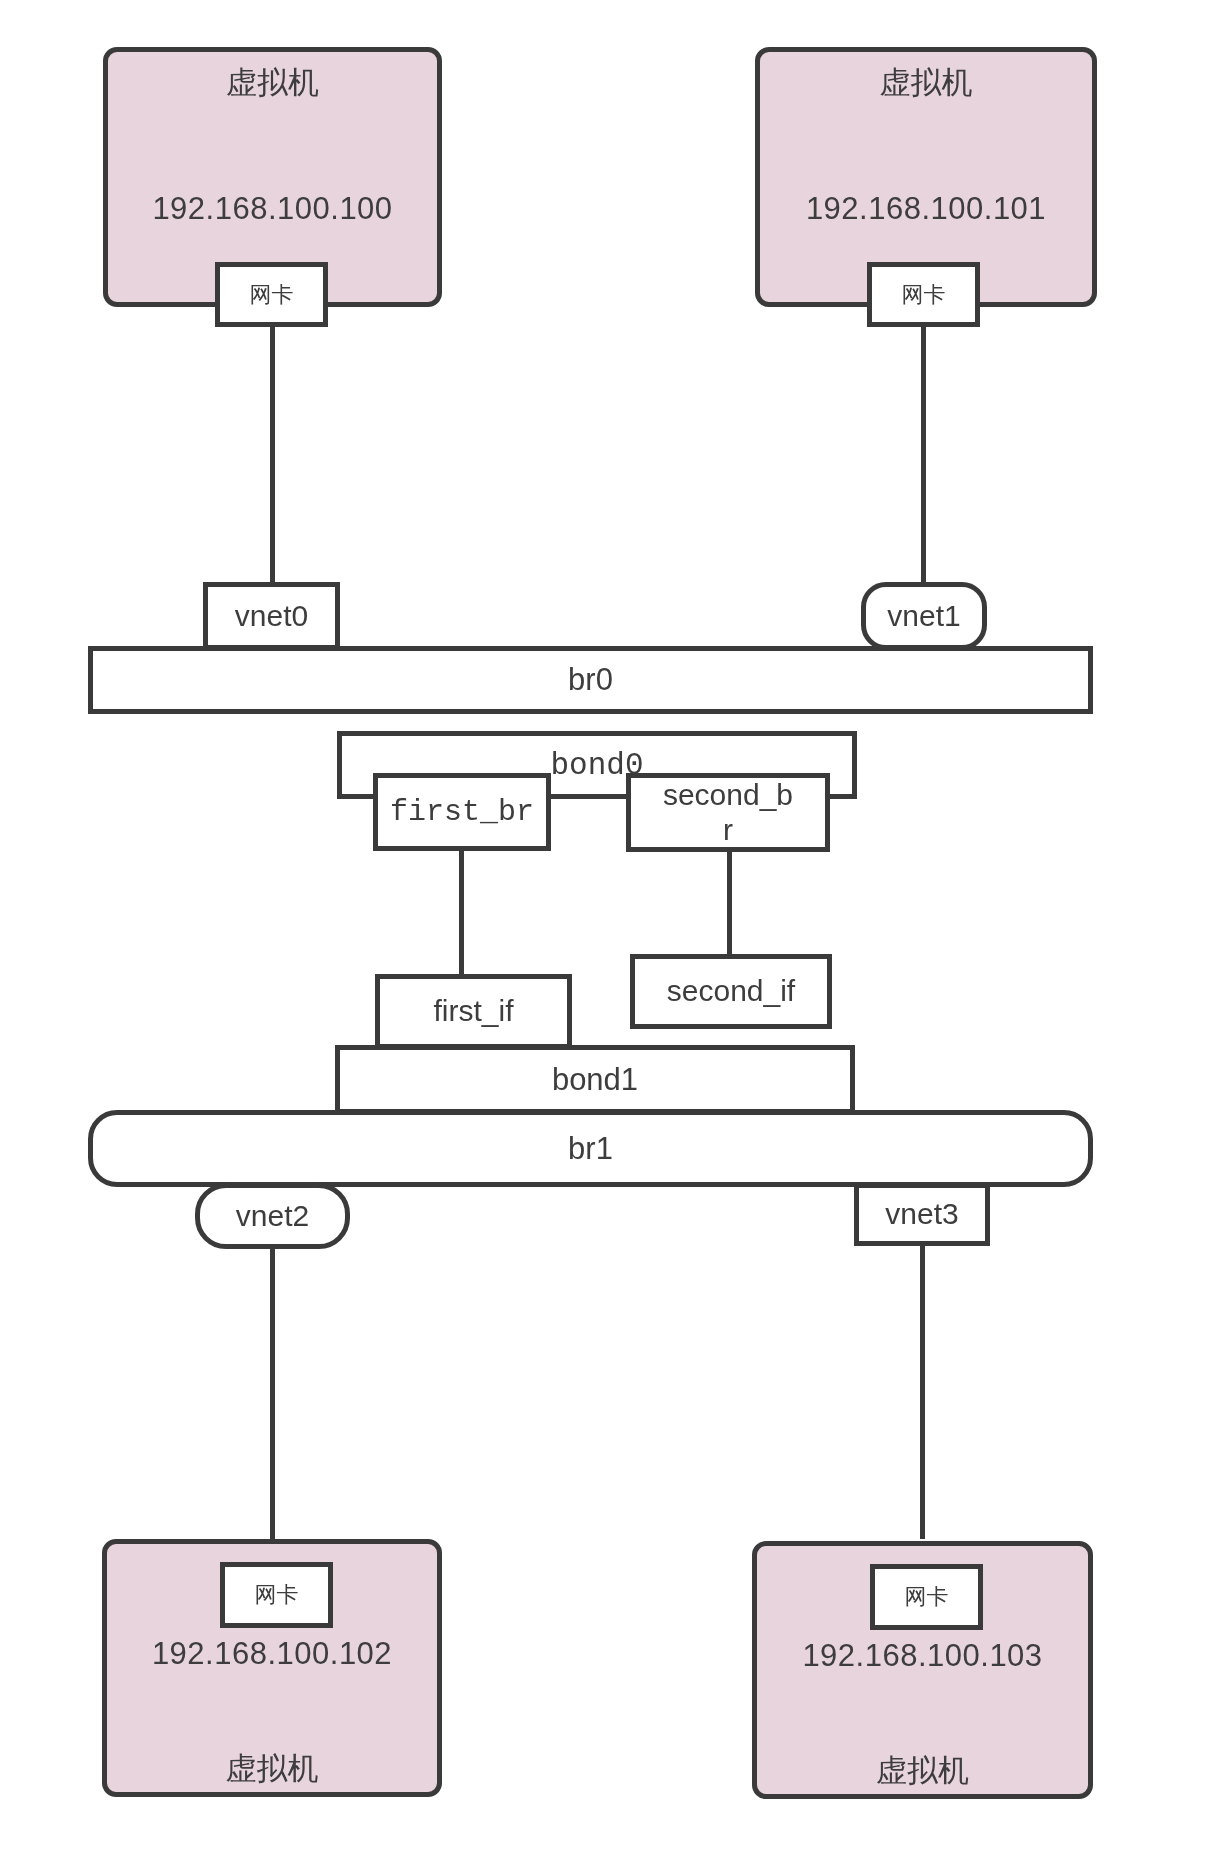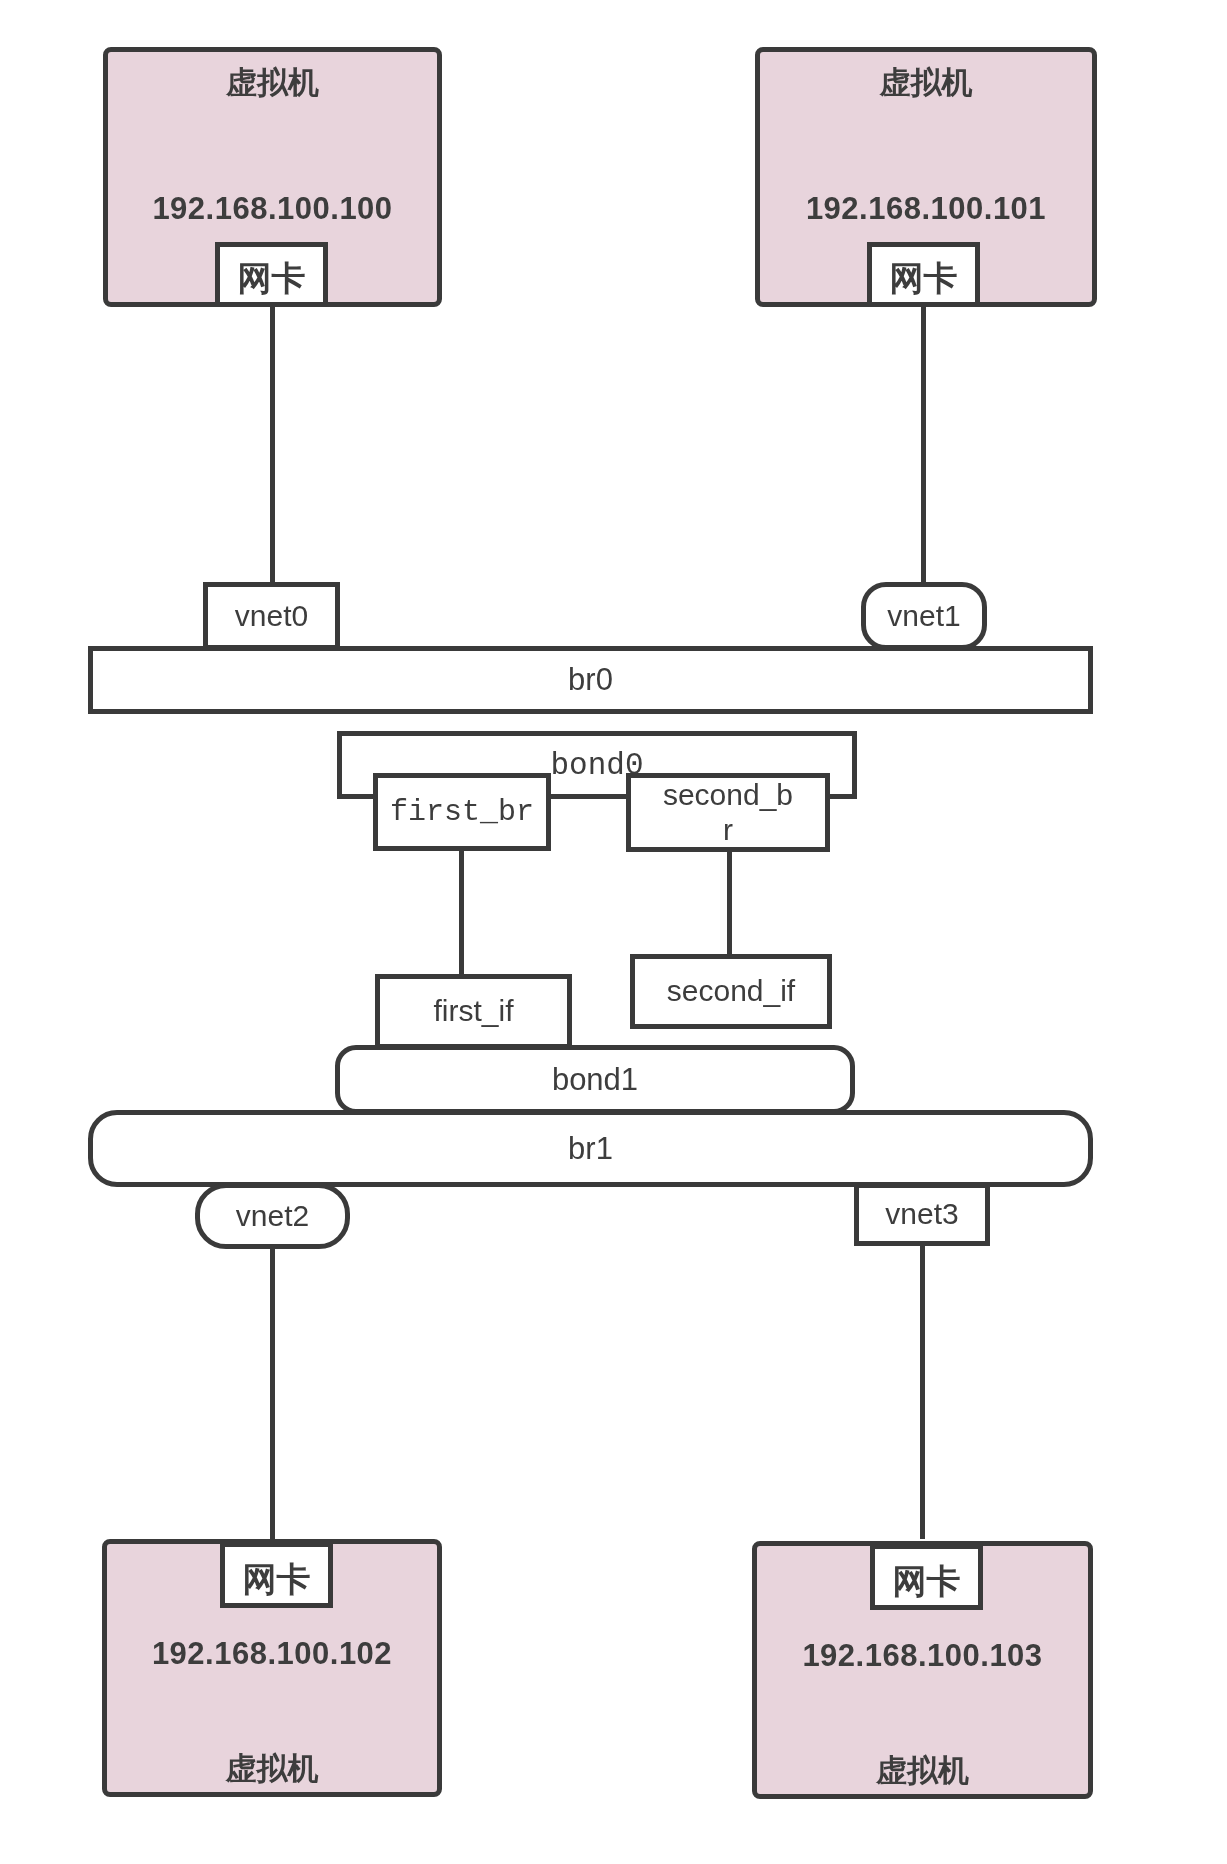--- a/index.html
+++ b/index.html
@@ -49,23 +49,22 @@
     justify-content:center;
     font-size:31px;
     z-index:2;
   }
   
   .vm{
     position:absolute;
     box-sizing:border-box;
     background:var(--vm-fill);
     border:5px solid var(--stroke);
-    border-radius:8px;
+    border-radius:14px;
     z-index:2;
-    font-weight:bold;
   }
   .vm .vm-title{
     position:absolute;
     left:0;right:0;
     text-align:center;
     font-size:31px;
   }
   .vm .vm-title.at-top{top:10px;}
   .vm .vm-title.at-bottom{bottom:2px;}
   .vm .vm-ip{
@@ -74,24 +73,25 @@
     text-align:center;
     font-size:31px;
     letter-spacing:0.5px;
   }
   .vm .nic{
     position:absolute;
     box-sizing:border-box;
     background:var(--node-fill);
     border:5px solid var(--stroke);
     display:flex;
-    align-items:flex-end;
+    align-items:center;
     justify-content:center;
-    font-size:34px;
+    font-size:22px;
     z-index:3;
+    margin-top:20px;
   }
   .wrap-label{
     display:inline-block;
     width:8ch;
     word-break:break-all;
     line-height:1.15;
   }
 </style>
 </head>
 <body>
@@ -143,21 +143,21 @@
     <span class="wrap-label">second_br</span>
   </div>
 
   <div class="node" style="left:375px;top:974px;width:197px;height:75px;">
     <span>first_if</span>
   </div>
   <div class="node" style="left:630px;top:954px;width:202px;height:75px;">
     <span>second_if</span>
   </div>
 
-  <div class="bar" style="left:335px;top:1045px;width:520px;height:69px;border-radius:21px;">
+  <div class="bar" style="left:335px;top:1045px;width:520px;height:69px;">
     <span>bond1</span>
   </div>
 
   <div class="bar" style="left:88px;top:1110px;width:1005px;height:77px;border-radius:29px;">
     <span>br1</span>
   </div>
 
   <div class="node" style="left:195px;top:1183px;width:155px;height:66px;border-radius:31px;">
     <span>vnet2</span>
   </div>

